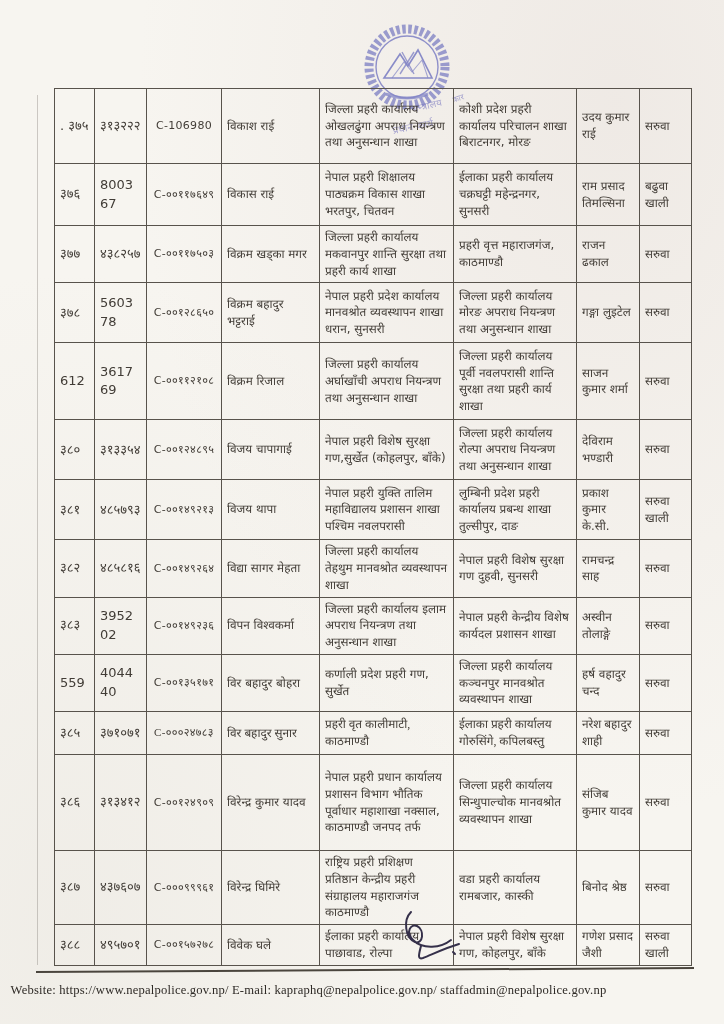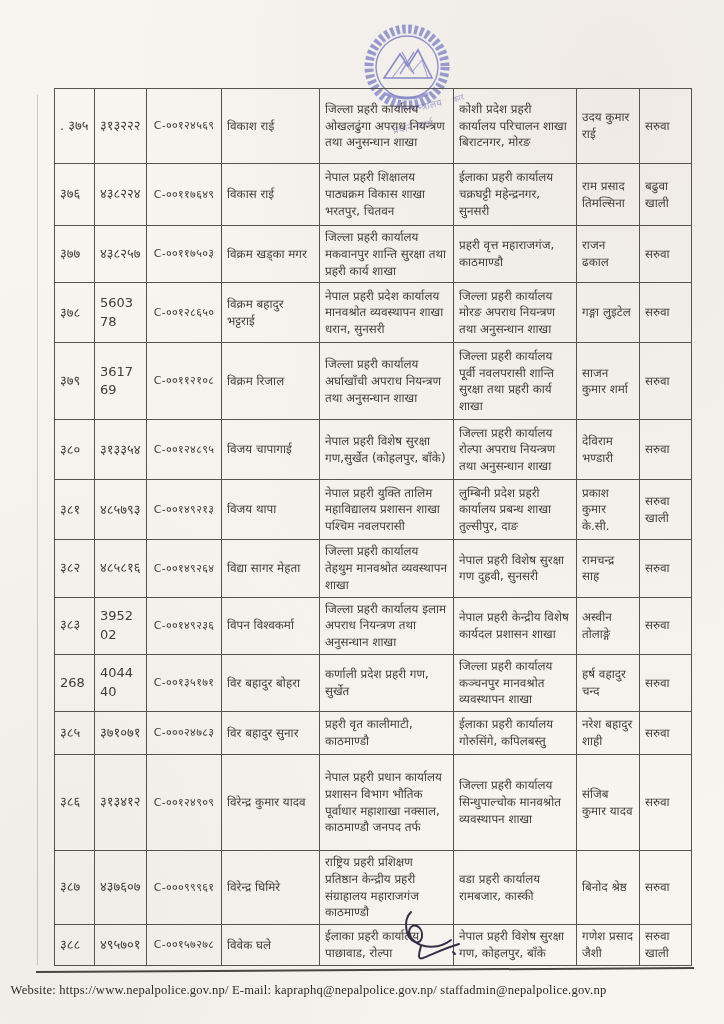--- a/index.html
+++ b/index.html
@@ -89,30 +89,30 @@
       <col style="width:98px">
     <col style="width:134px">
       <col style="width:123px">
       <col style="width:63px">
       <col style="width:52px">
   </colgroup>
   <tbody>
       <tr style="height: 75px;">
         <td class="c-sn">. ३७५</td>
         <td class="c-regno">३१३२२२</td>
-        <td class="c-code">C-००१२४५६९</td>
+        <td class="c-code">C-106980</td>
         <td class="c-name">विकाश राई</td>
         <td class="c-from_office">जिल्ला प्रहरी कार्यालय ओखलढुंगा अपराध नियन्त्रण तथा अनुसन्धान शाखा</td>
         <td class="c-to_office">कोशी प्रदेश  प्रहरी कार्यालय परिचालन शाखा  बिराटनगर, मोरङ</td>
         <td class="c-replacement">उदय कुमार राई</td>
         <td class="c-status">सरुवा</td>
       </tr>
       <tr style="height: 62px;">
         <td class="c-sn">३७६</td>
-        <td class="c-regno">४३८२२४</td>
+        <td class="c-regno">800367</td>
         <td class="c-code">C-००११७६४९</td>
         <td class="c-name">विकास राई</td>
         <td class="c-from_office">नेपाल प्रहरी शिक्षालय पाठ्यक्रम विकास शाखा भरतपुर, चितवन</td>
         <td class="c-to_office">ईलाका प्रहरी कार्यालय चक्रघट्टी महेन्द्रनगर, सुनसरी</td>
         <td class="c-replacement">राम प्रसाद तिमल्सिना</td>
         <td class="c-status">बढुवा खाली</td>
       </tr>
       <tr style="height: 55px;">
         <td class="c-sn">३७७</td>
         <td class="c-regno">४३८२५७</td>
@@ -127,21 +127,21 @@
         <td class="c-sn">३७८</td>
         <td class="c-regno">560378</td>
         <td class="c-code">C-००१२८६५०</td>
         <td class="c-name">विक्रम बहादुर भट्टराई</td>
         <td class="c-from_office">नेपाल प्रहरी प्रदेश कार्यालय मानवश्रोत व्यवस्थापन शाखा धरान, सुनसरी</td>
         <td class="c-to_office">जिल्ला प्रहरी कार्यालय मोरङ अपराध नियन्त्रण तथा अनुसन्धान शाखा</td>
         <td class="c-replacement">गङ्गा लुइटेल</td>
         <td class="c-status">सरुवा</td>
       </tr>
       <tr style="height: 77px;">
-        <td class="c-sn">३७९</td>
+        <td class="c-sn">612</td>
         <td class="c-regno">361769</td>
         <td class="c-code">C-००११२१०८</td>
         <td class="c-name">विक्रम रिजाल</td>
         <td class="c-from_office">जिल्ला प्रहरी कार्यालय अर्घाखाँची अपराध नियन्त्रण तथा अनुसन्धान शाखा</td>
         <td class="c-to_office">जिल्ला प्रहरी कार्यालय पूर्वी नवलपरासी  शान्ति सुरक्षा तथा प्रहरी कार्य शाखा</td>
         <td class="c-replacement">साजन कुमार शर्मा</td>
         <td class="c-status">सरुवा</td>
       </tr>
       <tr style="height: 60px;">
         <td class="c-sn">३८०</td>
@@ -177,30 +177,30 @@
         <td class="c-sn">३८३</td>
         <td class="c-regno">395202</td>
         <td class="c-code">C-००१४९२३६</td>
         <td class="c-name">विपन विश्वकर्मा</td>
         <td class="c-from_office">जिल्ला प्रहरी कार्यालय इलाम अपराध नियन्त्रण तथा अनुसन्धान शाखा</td>
         <td class="c-to_office">नेपाल प्रहरी केन्द्रीय विशेष कार्यदल प्रशासन शाखा</td>
         <td class="c-replacement">अस्वीन तोलाङ्गे</td>
         <td class="c-status">सरुवा</td>
       </tr>
       <tr style="height: 57px;">
-        <td class="c-sn">268</td>
+        <td class="c-sn">559</td>
         <td class="c-regno">404440</td>
         <td class="c-code">C-००१३५१७१</td>
         <td class="c-name">विर बहादुर बोहरा</td>
         <td class="c-from_office">कर्णाली प्रदेश प्रहरी गण, सुर्खेत</td>
         <td class="c-to_office">जिल्ला प्रहरी कार्यालय कञ्चनपुर मानवश्रोत व्यवस्थापन शाखा</td>
         <td class="c-replacement">हर्ष वहादुर चन्द</td>
         <td class="c-status">सरुवा</td>
       </tr>
-      <tr style="height: 43px;">
+      <tr style="height: 43px; font-family: Liberation Serif, serif;">
         <td class="c-sn">३८५</td>
         <td class="c-regno">३७१०७१</td>
         <td class="c-code">C-०००२४७८३</td>
         <td class="c-name">विर बहादुर सुनार</td>
         <td class="c-from_office">प्रहरी वृत कालीमाटी, काठमाण्डौ</td>
         <td class="c-to_office">ईलाका प्रहरी कार्यालय गोरुसिंगे, कपिलबस्तु</td>
         <td class="c-replacement">नरेश बहादुर शाही</td>
         <td class="c-status">सरुवा</td>
       </tr>
       <tr style="height: 96px;">

